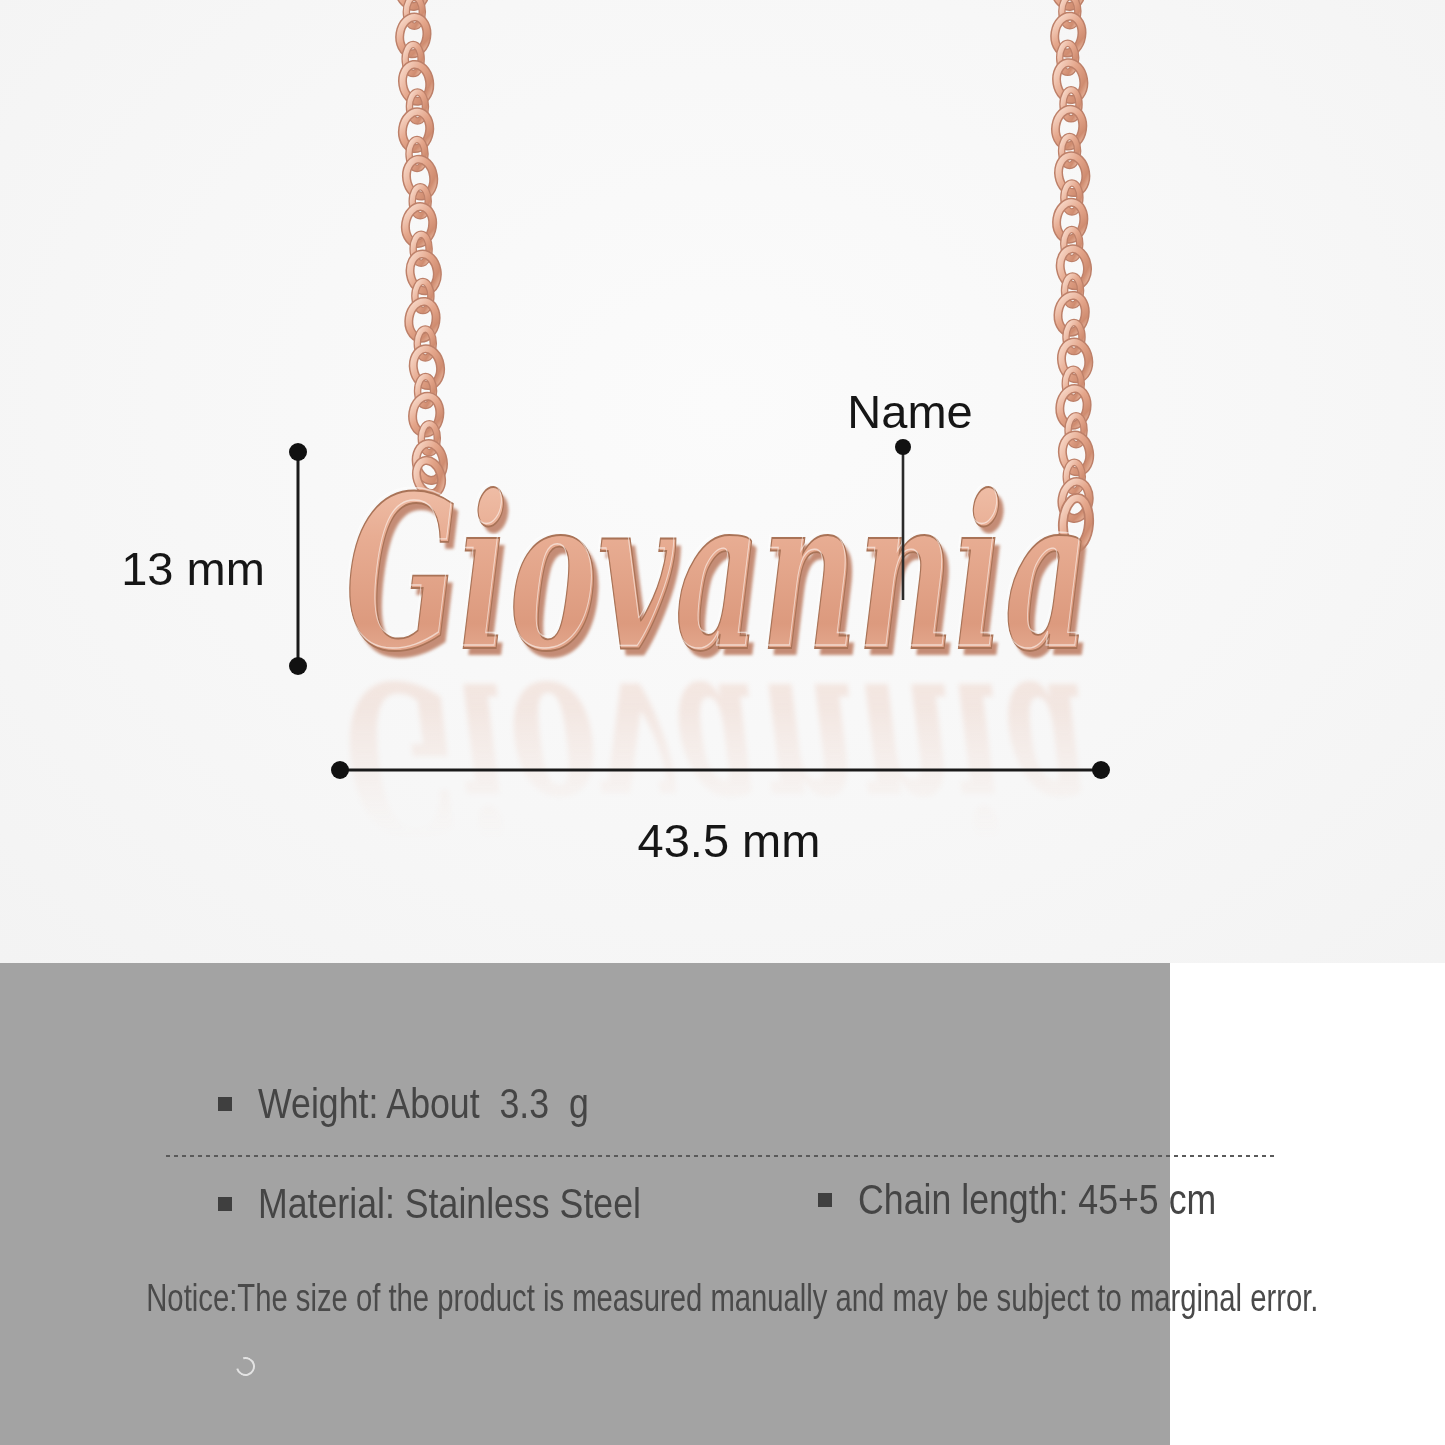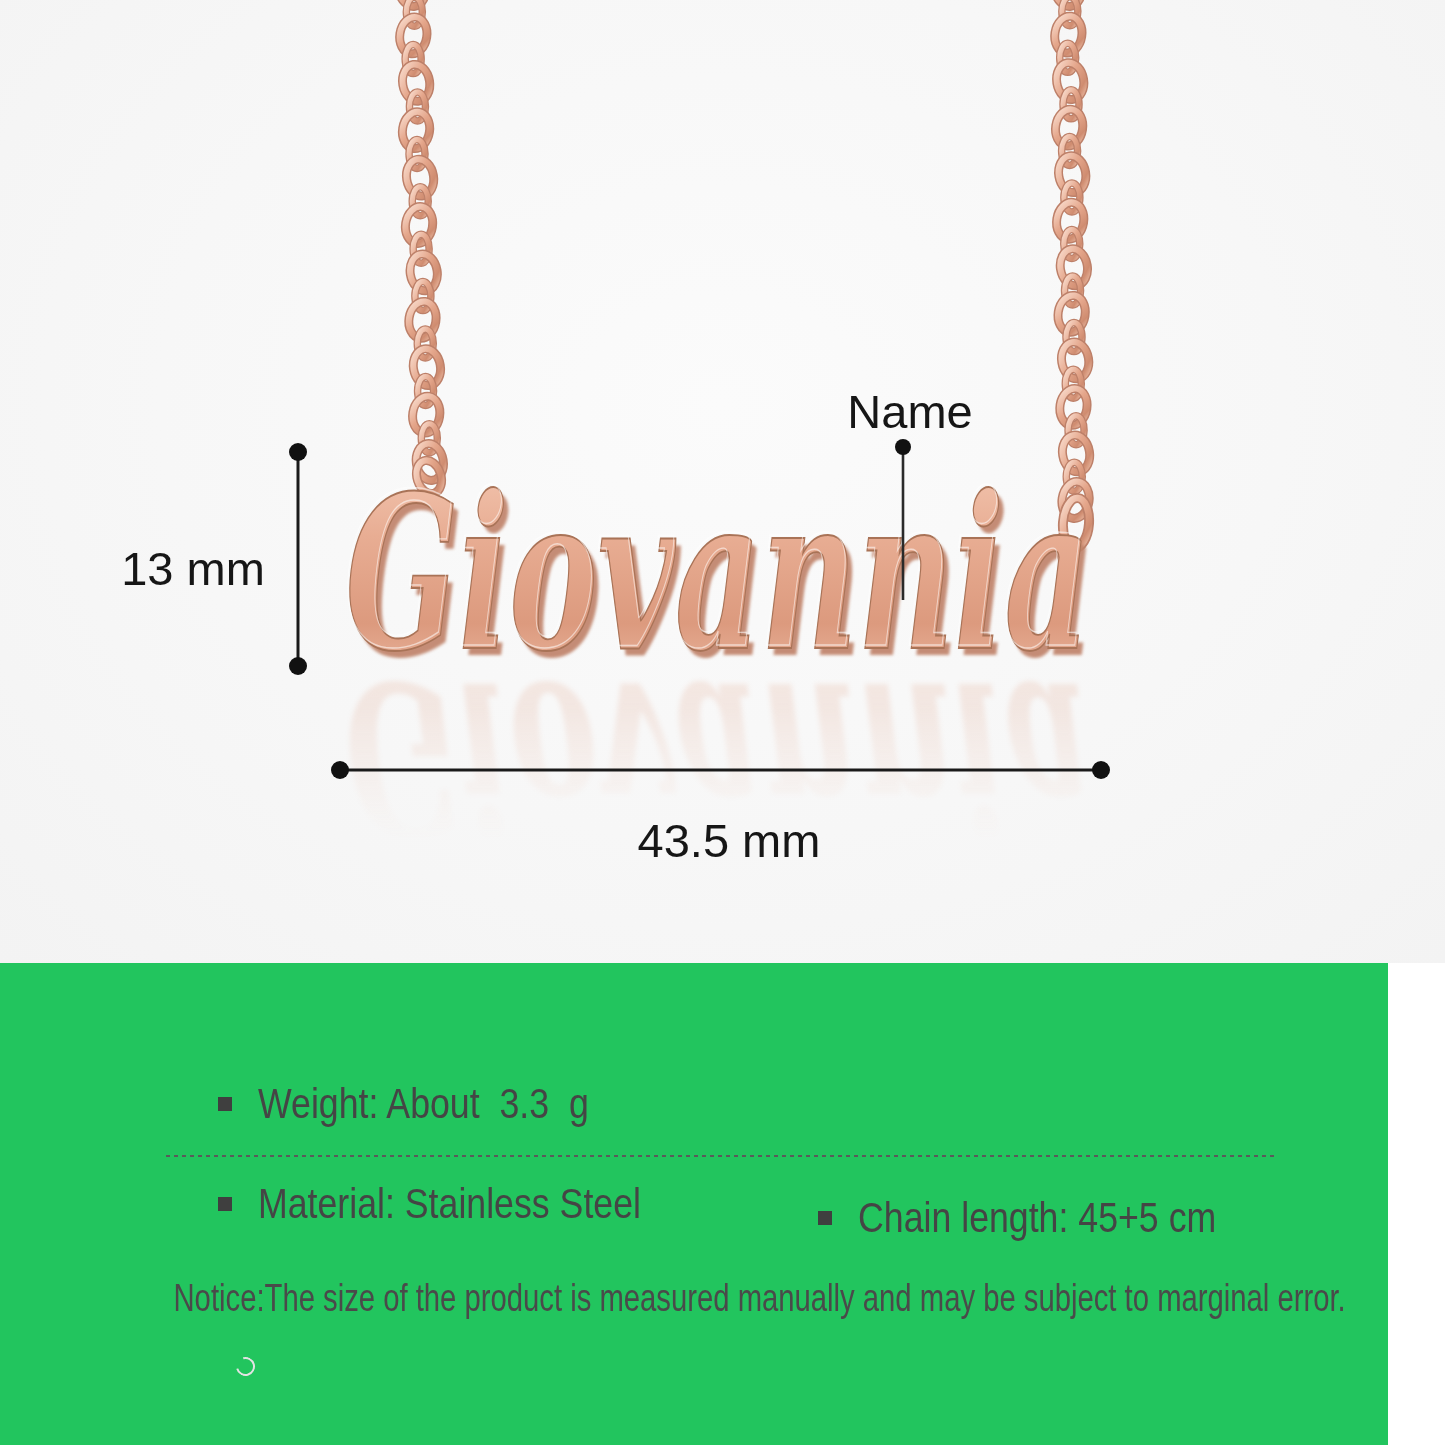--- a/index.html
+++ b/index.html
@@ -9,21 +9,21 @@
     font-family:"Liberation Sans",sans-serif;overflow:hidden;
   }
   
   .photo{
     position:absolute;left:0;top:0;width:1445px;height:963px;overflow:hidden;
     background:radial-gradient(ellipse at 50% 42%, #fbfbfb 0%, #f7f7f7 55%, #f3f3f3 100%);
   }
   .photo svg{display:block;}
   
   .specs{
-    position:absolute;left:0;top:963px;width:1388px;height:482px;background:#22c55e;
+    position:absolute;left:0;top:963px;width:1170px;height:482px;background:#a3a3a3;
   }
   .spec-item{
     position:absolute;height:48px;display:flex;align-items:center;
   }
   .spec-bullet{
     width:14px;height:14px;background:#3f3f3f;flex:0 0 14px;margin-right:26px;
   }
   .spec-label{
     font-size:42px;color:#454545;white-space:pre;
     transform:scaleX(0.85);transform-origin:left center;letter-spacing:0px;
@@ -219,21 +219,21 @@
   </div>
 
 
   <div class="divider"></div>
 
   <div class="spec-item" style="left:218px;top:217px;text-align:center;">
     <span class="spec-bullet"></span>
     <span class="spec-label">Material: Stainless Steel</span>
   </div>
 
-  <div class="spec-item" style="left:818px;top:231px;">
+  <div class="spec-item" style="left:818px;top:213px;">
     <span class="spec-bullet"></span>
     <span class="spec-label">Chain length: 45+5 cm</span>
   </div>
 
   <div class="notice">Notice:The size of the product is measured manually and may be subject to marginal error.</div>
 
   <div class="arc-mark"></div>
 </div>
 
 </body></html>

